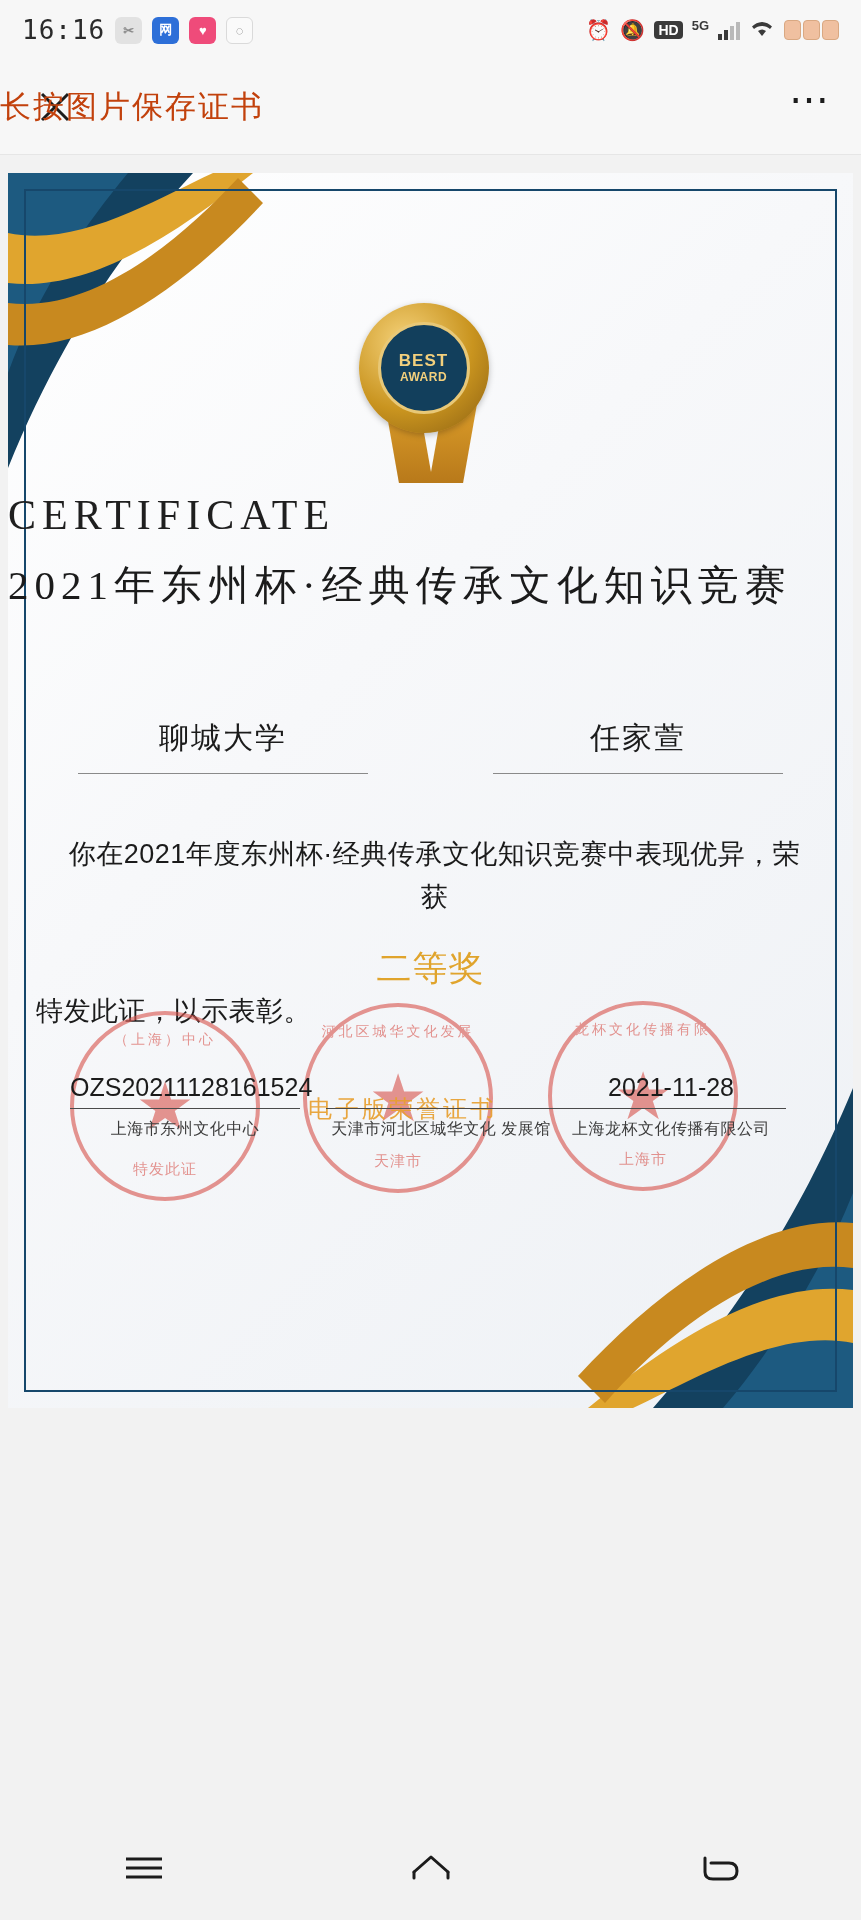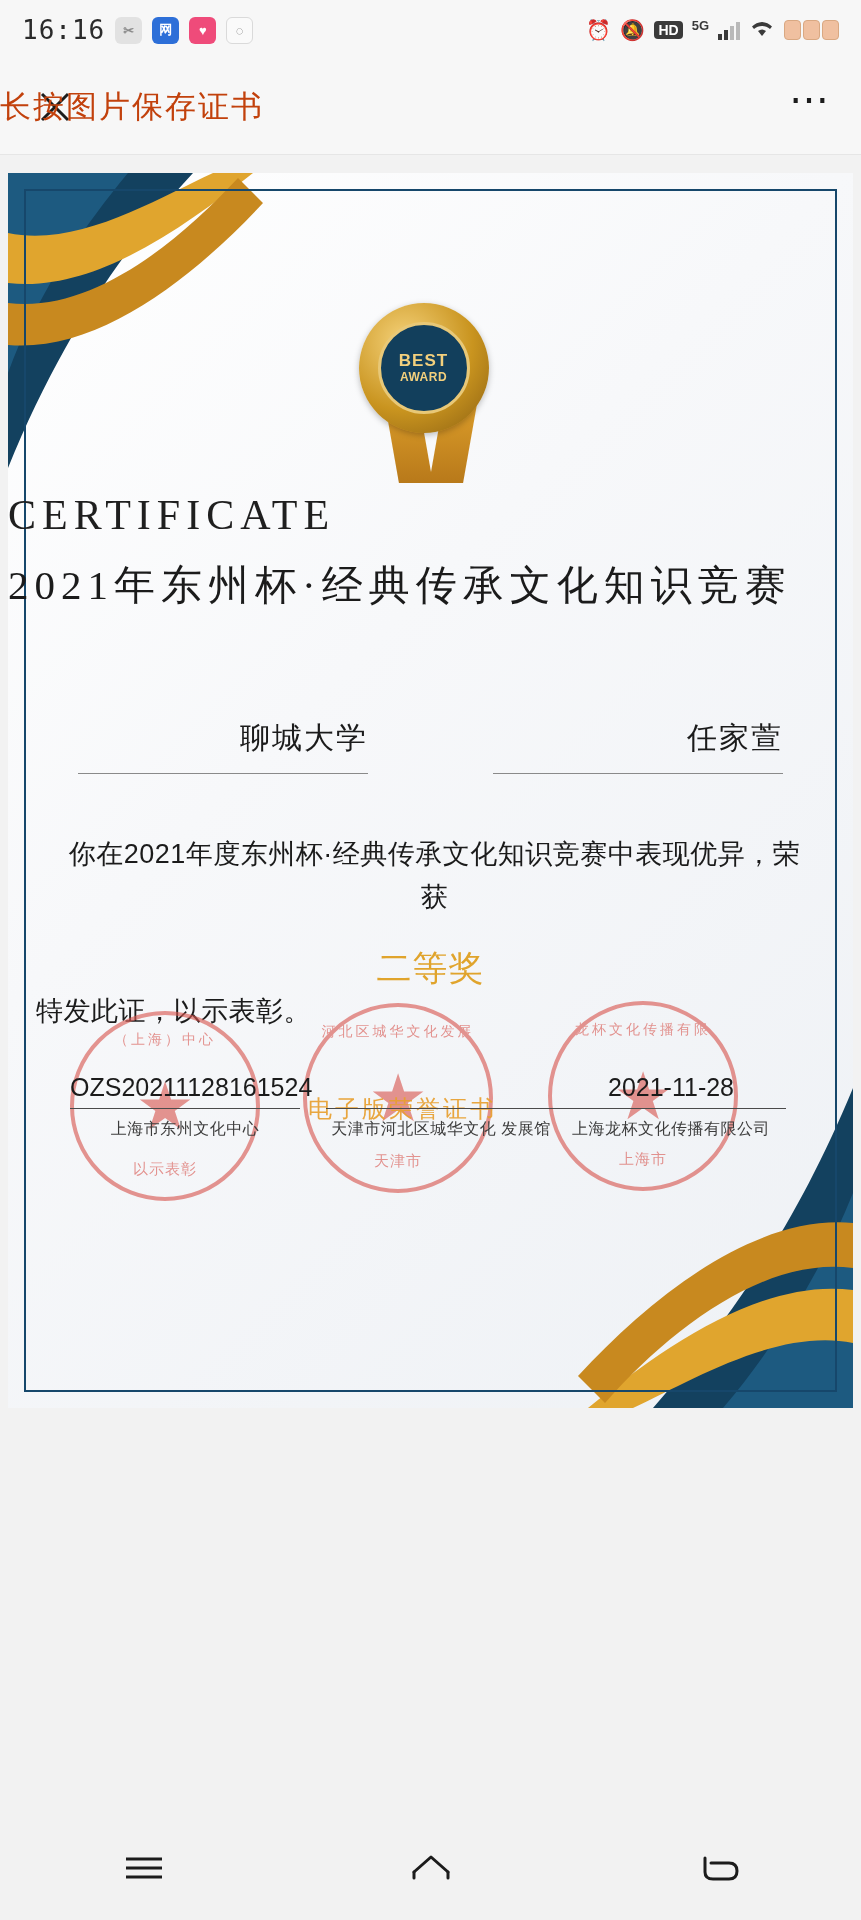--- a/index.html
+++ b/index.html
@@ -169,21 +169,21 @@
     font-family: "Liberation Serif", serif;
     font-size: 41px;
     letter-spacing: 6px;
     color: #1b1b1b;
   }
 
   .names {
     position: absolute; top: 545px; left: 70px; right: 70px;
     display: flex; justify-content: space-between;
   }
-  .name-block { width: 290px; text-align: right; }
+  .name-block { width: 290px; text-align: center; }
   .name-val {
     font-size: 30px; color: #1b1b1b; padding-bottom: 14px;
     letter-spacing: 2px;
   }
   .name-line { height: 1px; background: #8a8a8a; }
 
   .body-text {
     position: absolute; top: 660px; left: 52px; right: 44px;
     text-align: center;
     font-size: 27px;
@@ -355,21 +355,21 @@
       </div>
     </div>
 
     <div class="body-text">你在2021年度东州杯·经典传承文化知识竞赛中表现优异，荣获</div>
     <div class="award">二等奖</div>
     <div class="closing">特发此证，以示表彰。</div>
 
     <div class="seal seal1">
       <span class="seal-top">（上海）中心</span>
       <span class="star">★</span>
-      <span class="seal-text">以示表彰</span>
+      <span class="seal-text">特发此证</span>
     </div>
     <div class="seal seal2">
       <span class="seal-top">河北区城华文化发展</span>
       <span class="star">★</span>
       <span class="seal-text">天津市</span>
     </div>
     <div class="seal seal3">
       <span class="seal-top">龙杯文化传播有限</span>
       <span class="star">★</span>
       <span class="seal-text">上海市</span>

